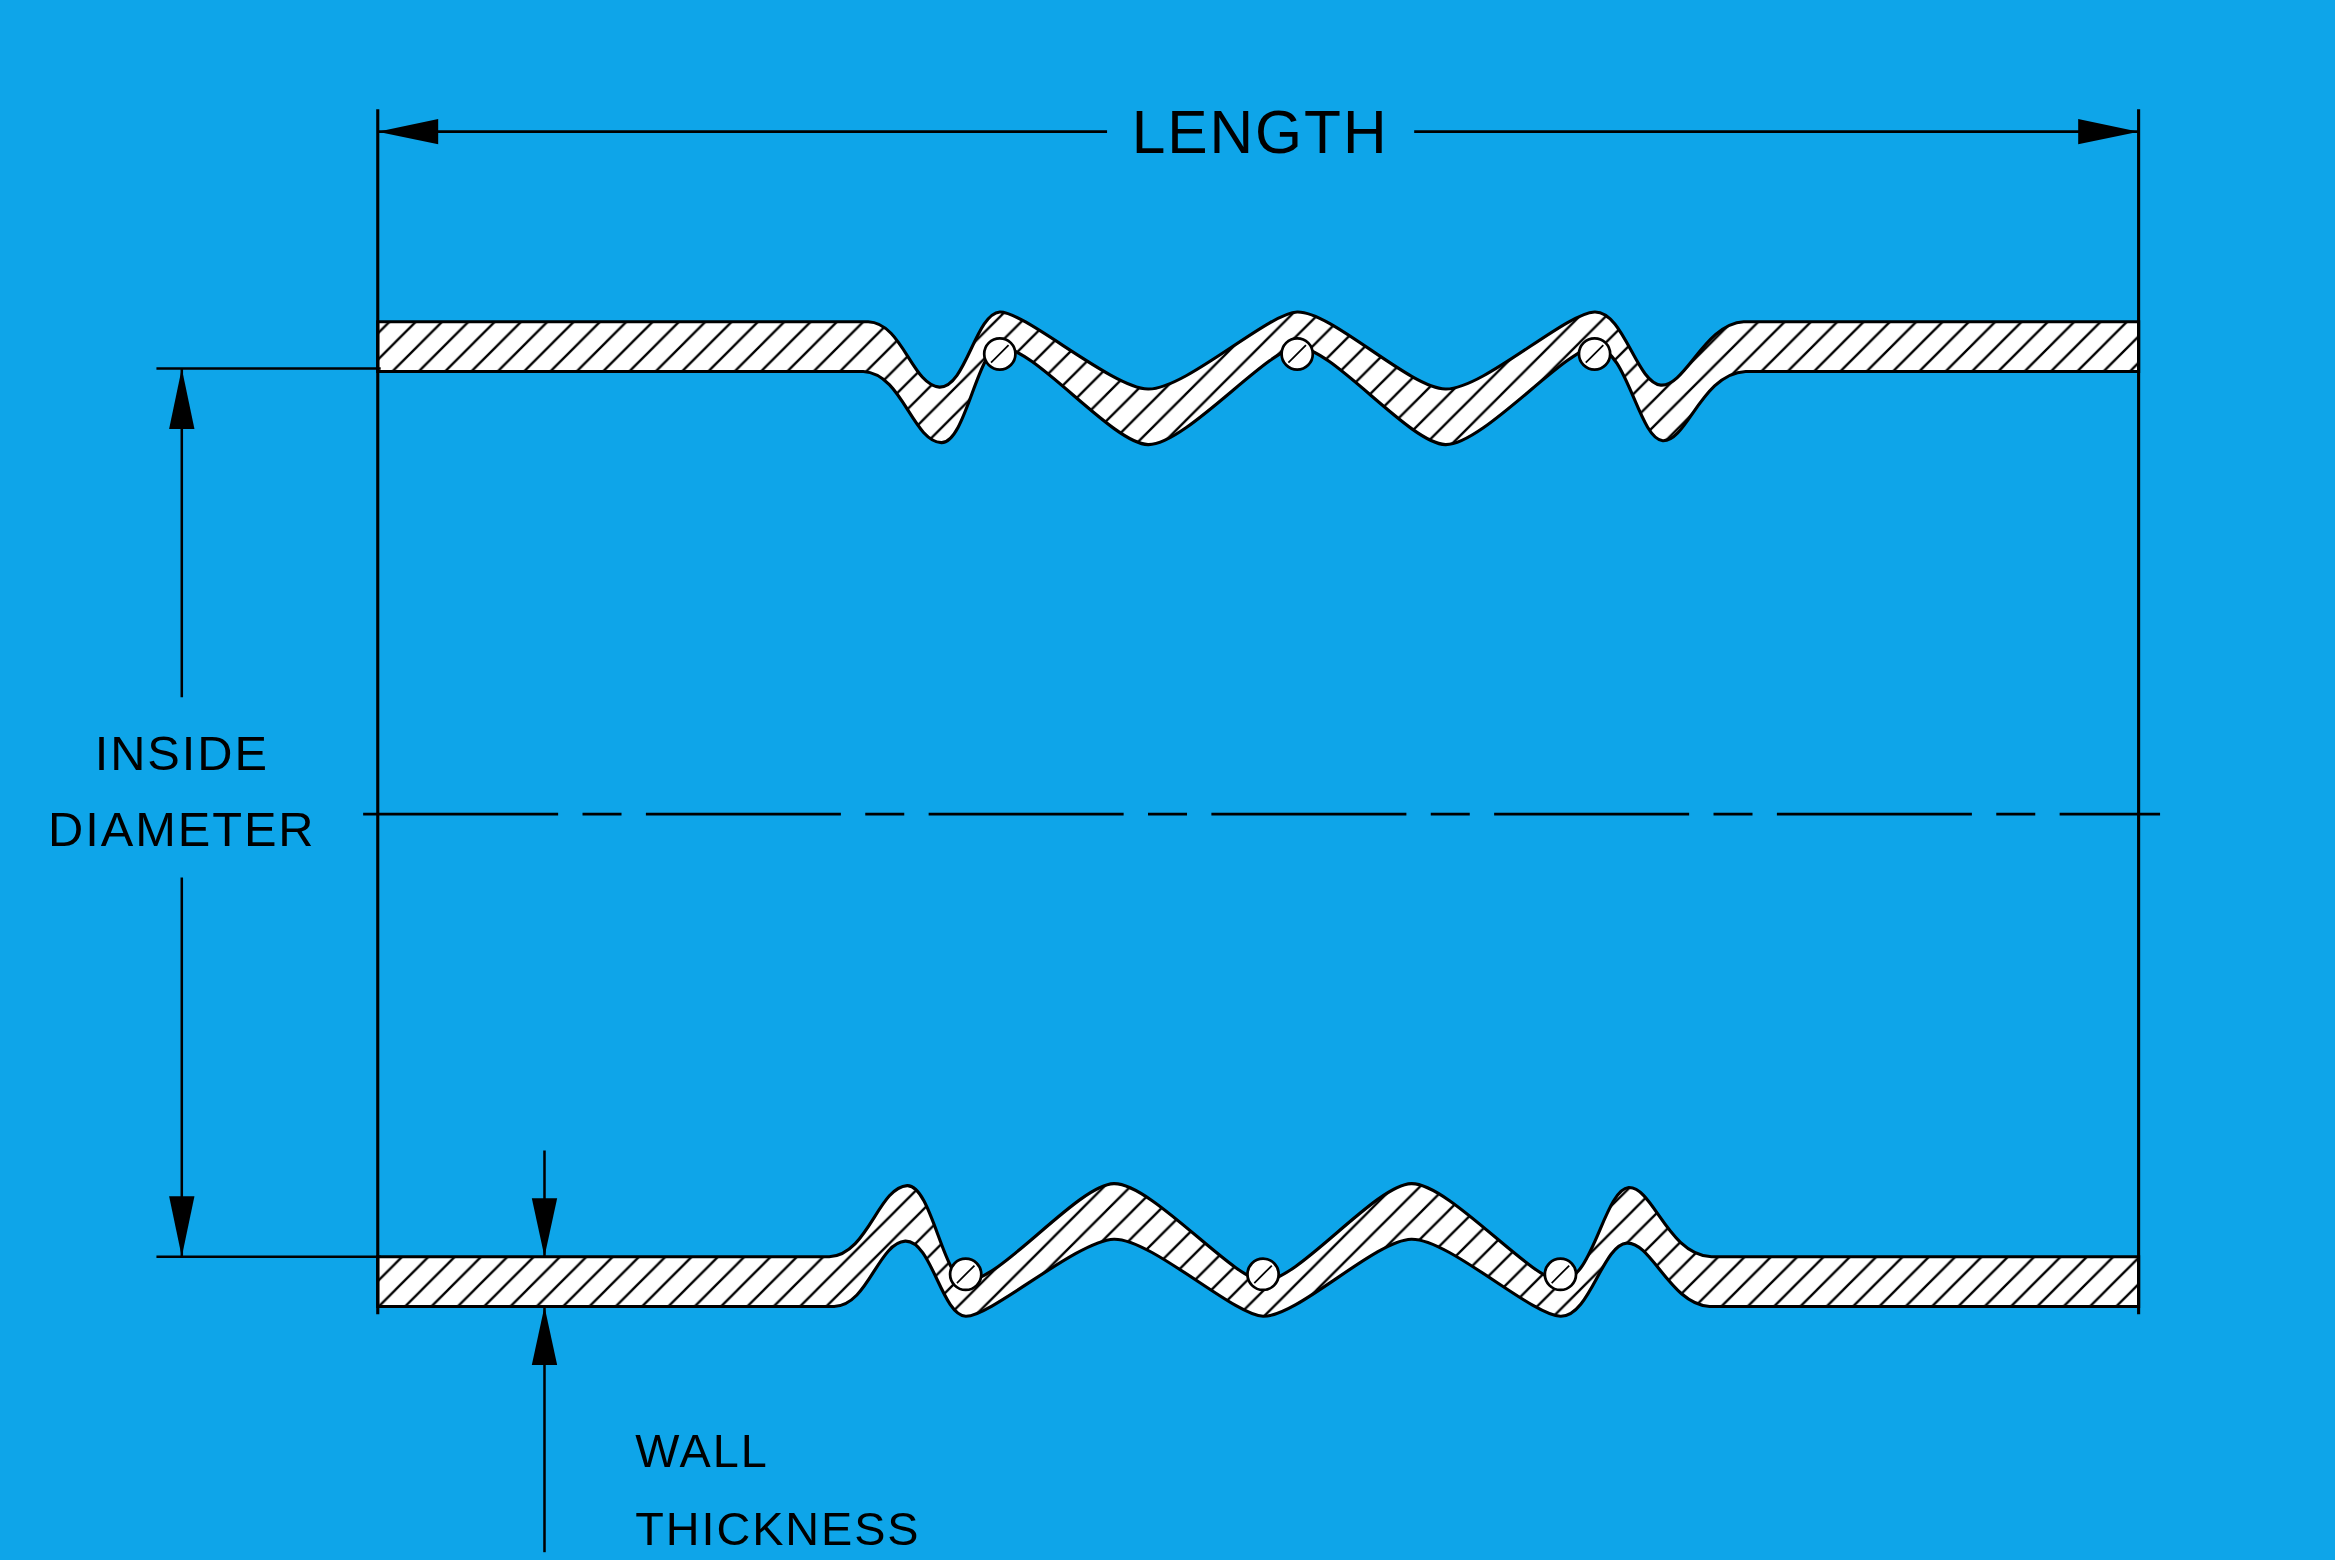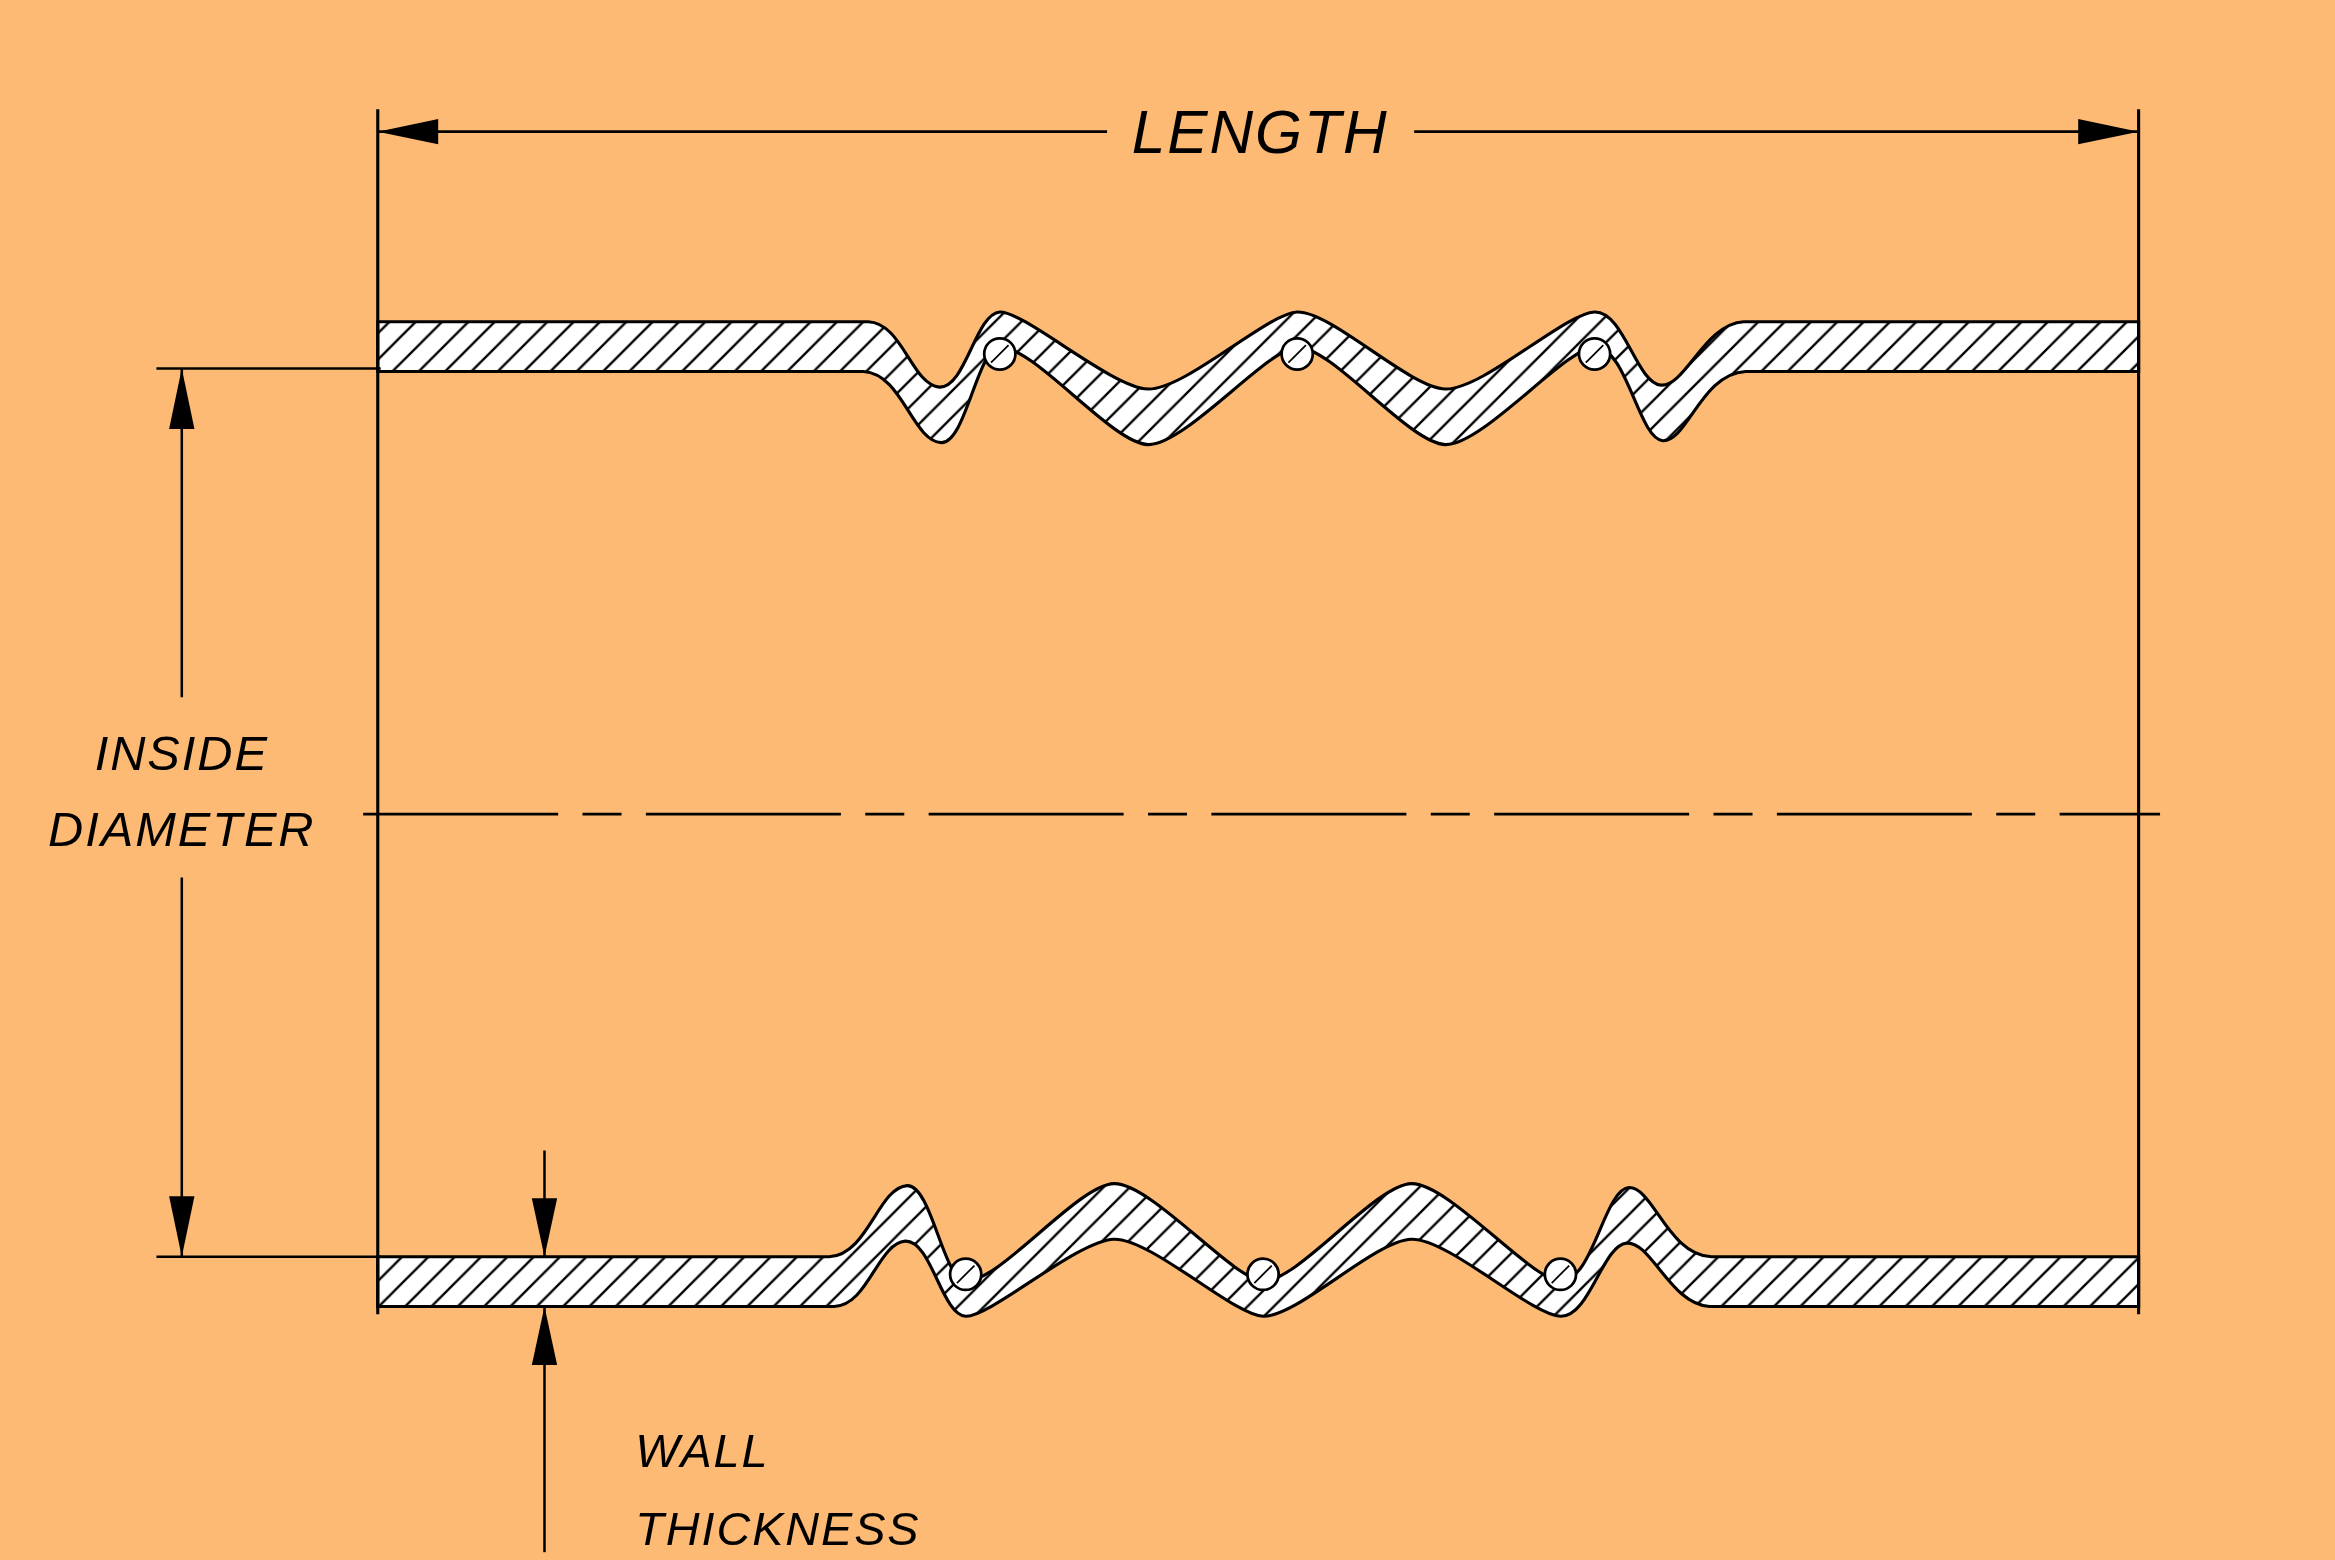--- a/index.html
+++ b/index.html
@@ -4,23 +4,22 @@
 <style>
   html, body {
     margin: 0;
     padding: 0;
     background: #ffffff;
   }
   .canvas {
     position: relative;
     width: 2336px;
     height: 1560px;
-    background: #fdba74;
+    background: #0ea5e9;
     overflow: hidden;
-    font-style: italic;
   }
   svg { display: block; }
   .outline     { stroke: #000000; stroke-width: 3.2; fill: none; }
   .wall        { stroke: #000000; stroke-width: 3.2; }
   .dim-line    { stroke: #000000; stroke-width: 2.6; fill: none; }
   .ext-line    { stroke: #000000; stroke-width: 2.6; fill: none; }
   .center-line { stroke: #000000; stroke-width: 2.6; fill: none;
                  stroke-dasharray: 200 25 40 25; }
   .arrowhead   { fill: #000000; stroke: none; }
   .ring        { fill: #ffffff; stroke: #000000; stroke-width: 2.8; }

